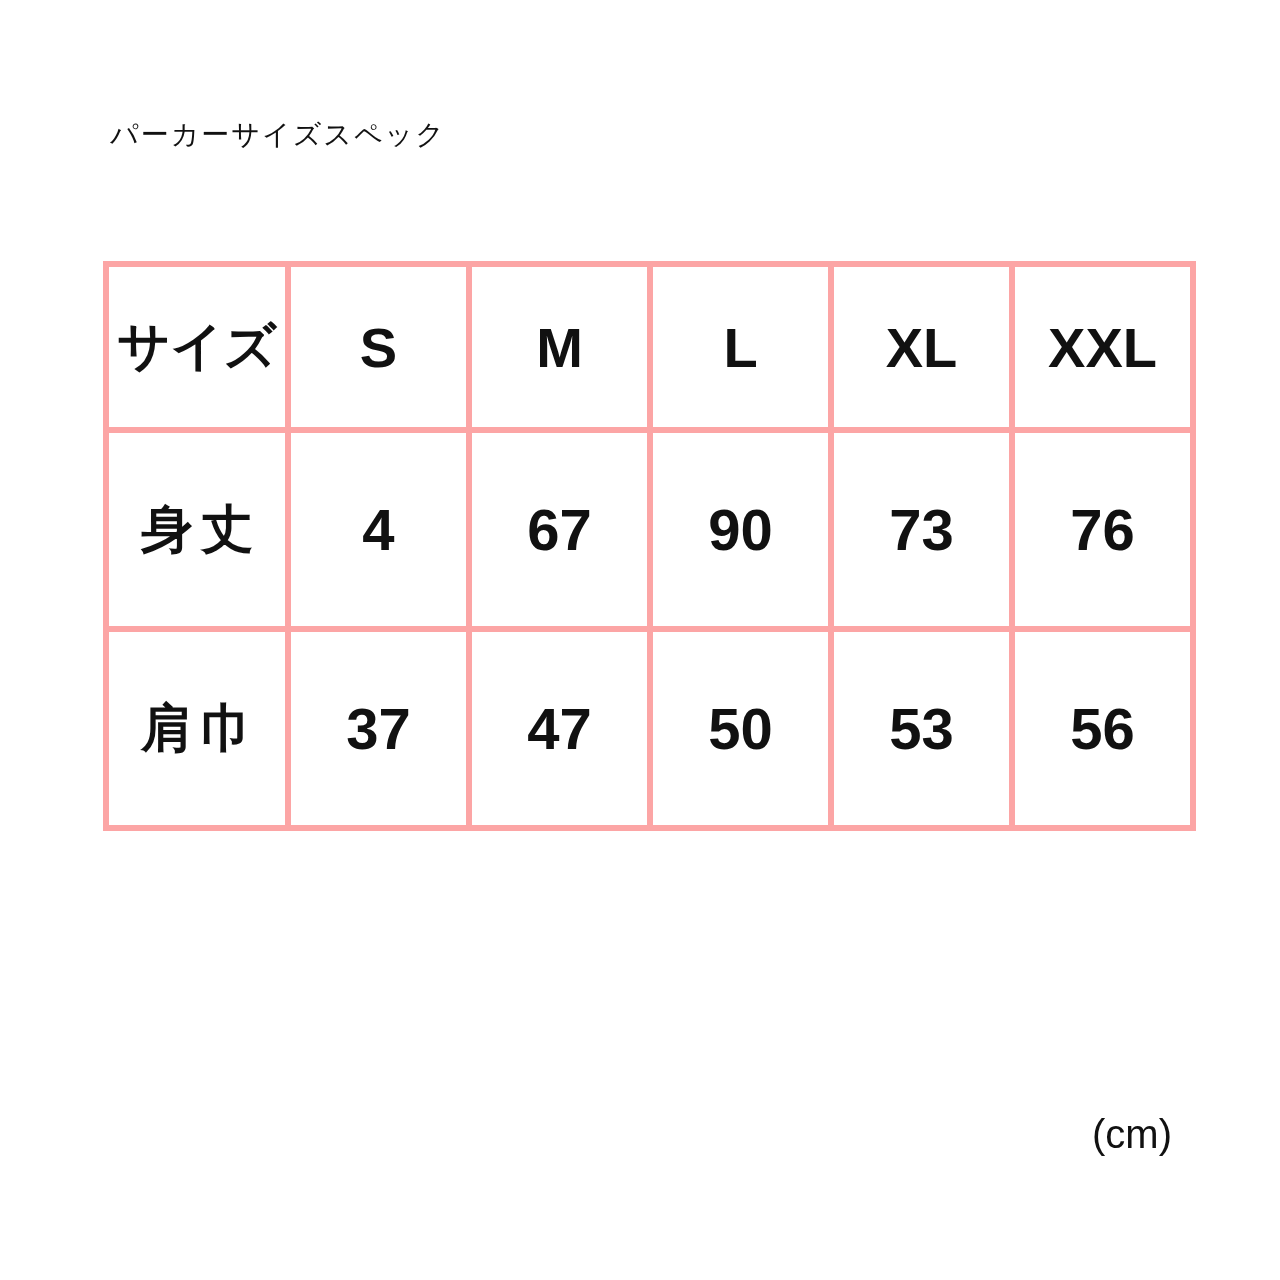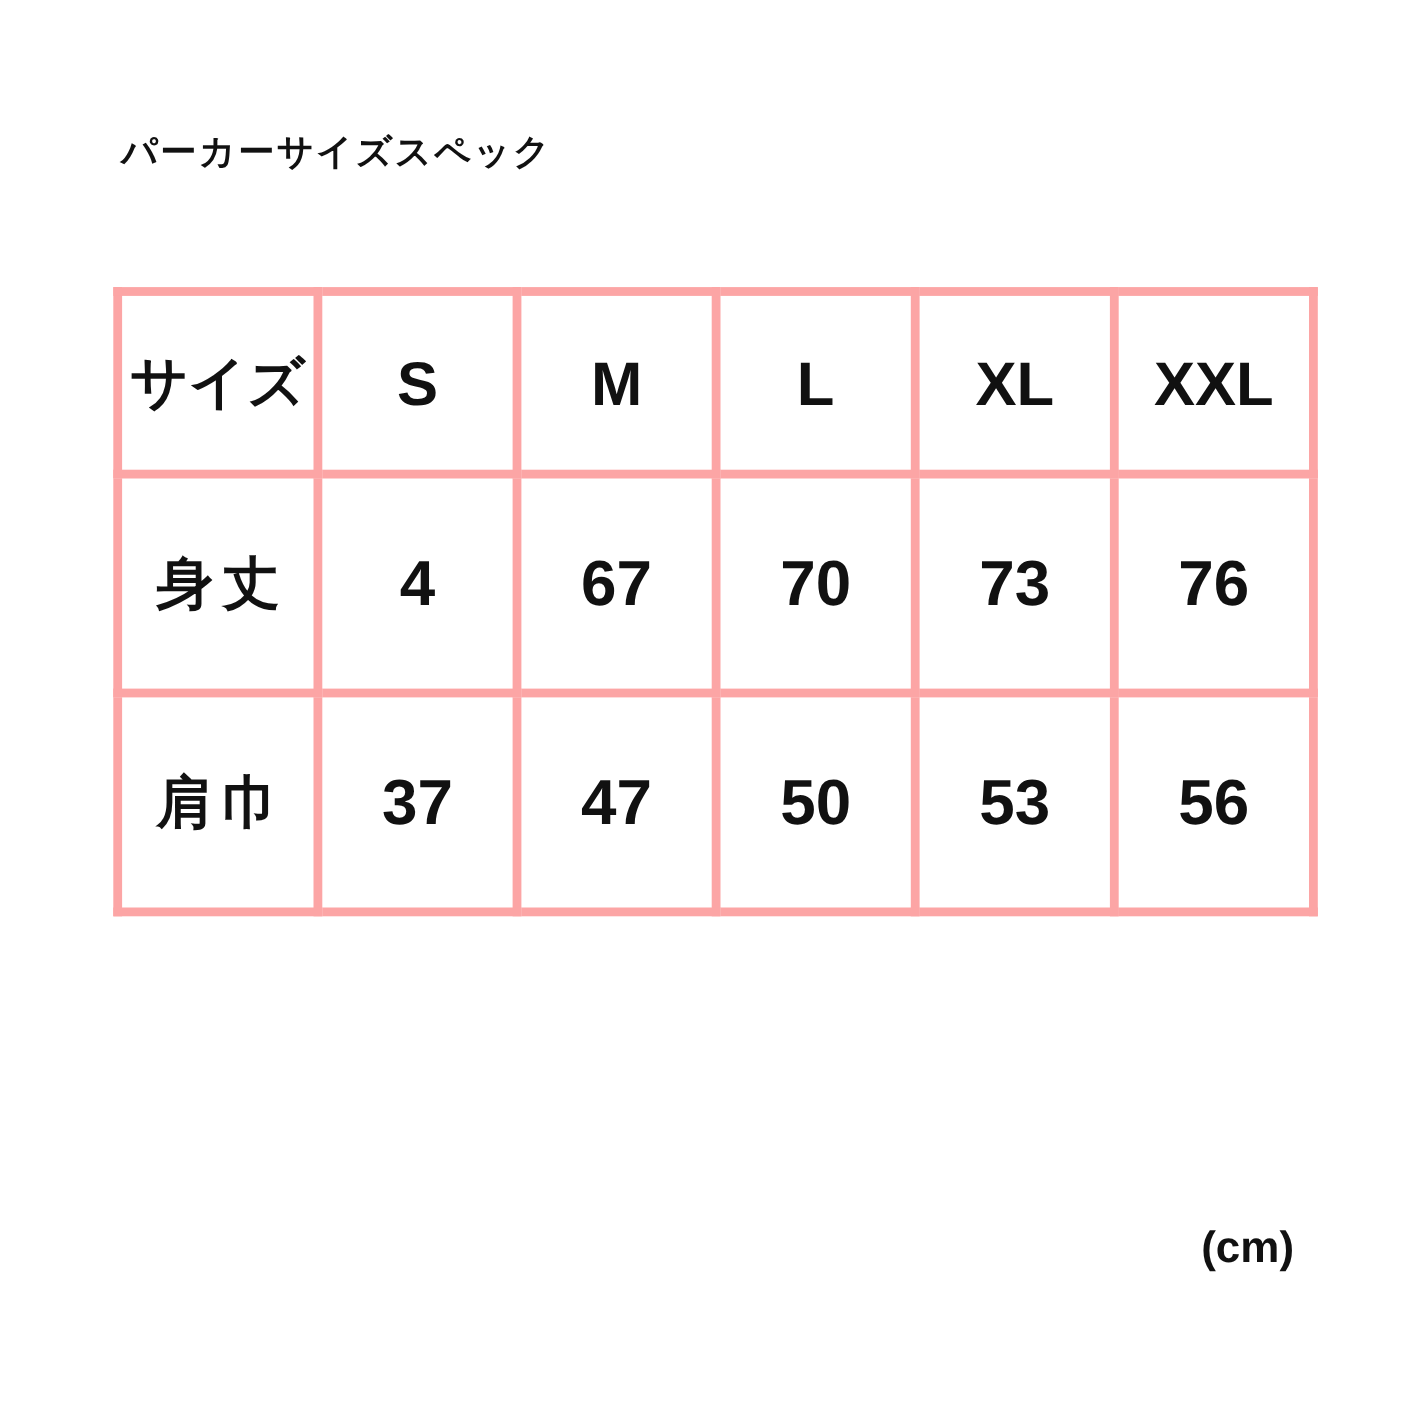--- a/index.html
+++ b/index.html
@@ -17,34 +17,34 @@
   .canvas {
     position: relative;
     width: 1280px;
     height: 1280px;
     background: #ffffff;
   }
   .title {
     position: absolute;
     left: 110px;
     top: 116px;
-    font-size: 33px;
-    font-weight: 700;
+    font-size: 28px;
+    font-weight: 400;
     letter-spacing: 2px;
     white-space: nowrap;
   }
   table.spec {
     position: absolute;
     left: 103px;
     top: 261px;
     border-collapse: collapse;
     table-layout: fixed;
   }
   table.spec th, table.spec td {
-    border: 8px solid #fca5a5;
+    border: 6px solid #fca5a5;
     text-align: center;
     vertical-align: middle;
     padding: 0;
     font-weight: 700;
     background: #ffffff;
   }
   col.label-col { width: 182px; }
   col.data-col  { width: 181px; }
   tr.header-row { height: 166px; }
   tr.data-row   { height: 199px; }
@@ -62,21 +62,21 @@
     text-indent: 8px;
   }
   .value {
     font-size: 58px;
   }
   .unit-note {
     position: absolute;
     left: 1092px;
     top: 1112px;
     font-size: 40px;
-    font-weight: 700;
+    font-weight: 400;
     white-space: nowrap;
   }
 </style>
 </head>
 <body>
 
 <div class="canvas">
 
   <div class="title">パーカーサイズスペック</div>
 
@@ -97,21 +97,21 @@
       <th class="size-letter">M</th>
       <th class="size-letter">L</th>
       <th class="size-letter">XL</th>
       <th class="size-letter">XXL</th>
     </tr>
 
     <tr class="data-row">
       <th class="row-label">身丈</th>
       <td class="value">4</td>
       <td class="value">67</td>
-      <td class="value">70</td>
+      <td class="value">90</td>
       <td class="value">73</td>
       <td class="value">76</td>
     </tr>
 
 
     <tr class="data-row">
       <th class="row-label">肩巾</th>
       <td class="value">37</td>
       <td class="value">47</td>
       <td class="value">50</td>

